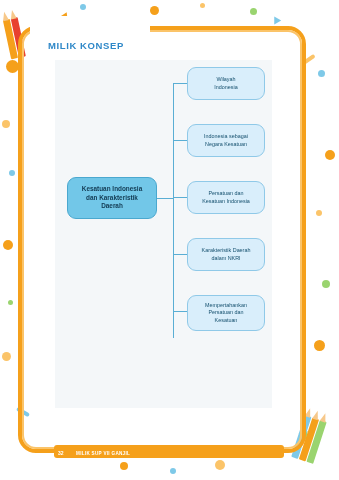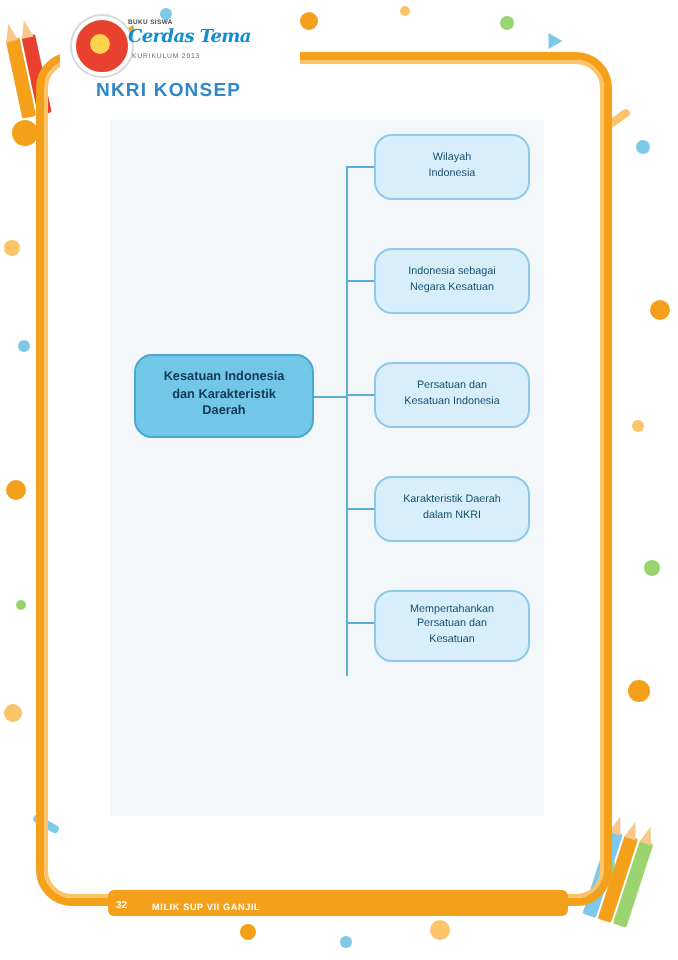--- a/index.html
+++ b/index.html
@@ -185,27 +185,21 @@
     <div class="pencil-body" style="left:18px;top:10px;width:7px;height:44px;background:#9ad46f;"></div>
     <div class="pencil-tip" style="left:2px;top:2px;border-left:3.5px solid transparent;border-right:3.5px solid transparent;border-bottom:9px solid #f7c88a;"></div>
     <div class="pencil-tip" style="left:10px;top:2px;border-left:3.5px solid transparent;border-right:3.5px solid transparent;border-bottom:9px solid #f7c88a;"></div>
     <div class="pencil-tip" style="left:18px;top:2px;border-left:3.5px solid transparent;border-right:3.5px solid transparent;border-bottom:9px solid #f7c88a;"></div>
   </div>
 
   <div class="frame"></div>
   <div class="frame-inner"></div>
   <div class="notch"></div>
 
-  <div class="logo">
-    <div class="logo-badge"></div>
-    <div class="logo-top">BUKU SISWA</div>
-    <div class="logo-main">Cerdas Tema</div>
-    <div class="logo-sub">KURIKULUM 2013</div>
-  </div>
-  <div class="peta-konsep">NKRI KONSEP</div>
+  <div class="peta-konsep">MILIK KONSEP</div>
 
   <div class="card">
     <div class="diagram">
 
       <div class="connector" style="left:118px;top:23px;width:1px;height:255px;"></div>
 
       <div class="connector" style="left:101px;top:138px;width:18px;height:1px;"></div>
 
       <div class="connector" style="left:118px;top:23px;width:14px;height:1px;"></div>
       <div class="connector" style="left:118px;top:80px;width:14px;height:1px;"></div>

